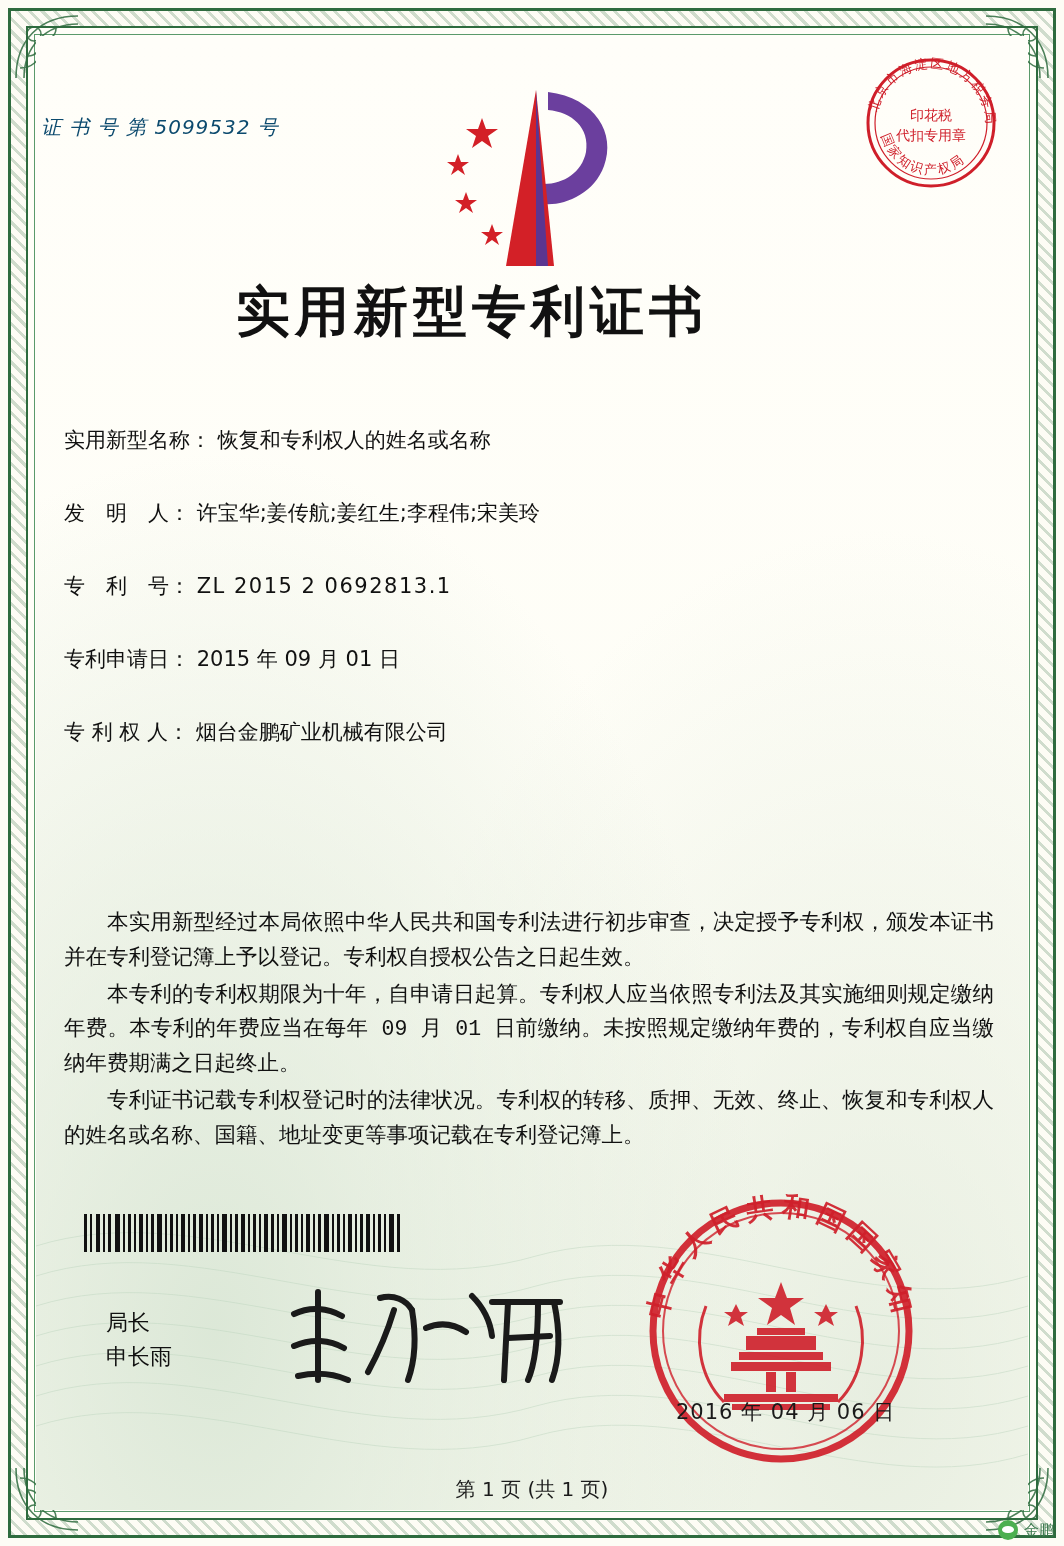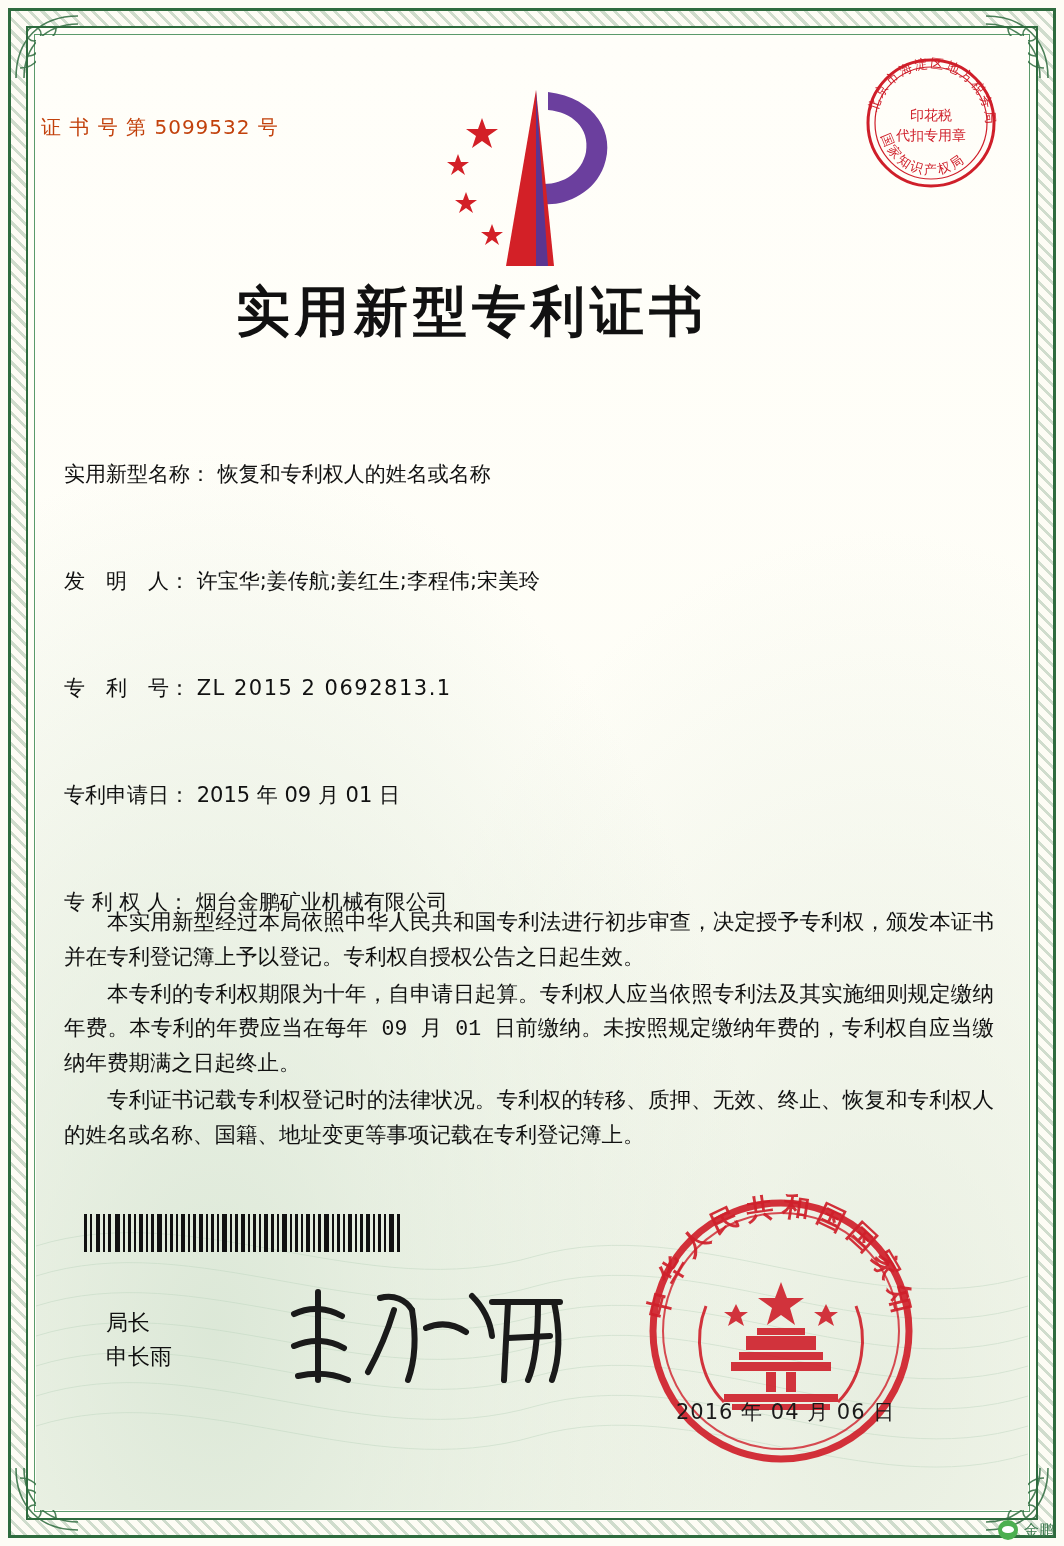--- a/index.html
+++ b/index.html
@@ -83,22 +83,23 @@
     left: 36px; top: 36px;
     width: 992px; height: 1474px;
   }
 
   .cert-no {
     position: absolute;
     left: 5px;
     top: 78px;
     font-size: 20px;
     letter-spacing: 1px;
-    color: #c2410c;
-    font-family: "DejaVu Sans", sans-serif;
+    color: #0c4a6e;
+    font-family: "DejaVu Sans", sans-serif;
+    font-style: italic;
   }
 
   
   .logo {
     position: absolute;
     left: 400px;
     top: 48px;
     width: 200px;
     height: 190px;
   }
@@ -132,21 +133,20 @@
     font-family: "DejaVu Sans", sans-serif;
     font-size: 21px;
     color: #111;
   }
   .field-row {
     margin-bottom: 45px;
     white-space: nowrap;
   }
   .field-label {
     display: inline-block;
-    margin-top: 34px;
   }
   .field-value {
     display: inline-block;
   }
   .mono-val {
     font-family: "DejaVu Sans", sans-serif;
     letter-spacing: 1.5px;
   }
 
   .paragraphs {
@@ -490,20 +490,21 @@
 
         <g fill="none" stroke="#cf1f2a" stroke-width="3">
           <path d="M70 120 C58 150 62 190 88 216"></path>
           <path d="M220 120 C232 150 228 190 202 216"></path>
         </g>
       </g>
     </svg>
 
     <div class="seal-date">2016 年 04 月 06 日</div>
 
+    <div class="page-footer">第 1 页 (共 1 页)</div>
 
   </div>
 
   <div class="wechat-badge">
     <span class="wx-icon"></span>
     <span>金鹏</span>
   </div>
 
 </div>
 

